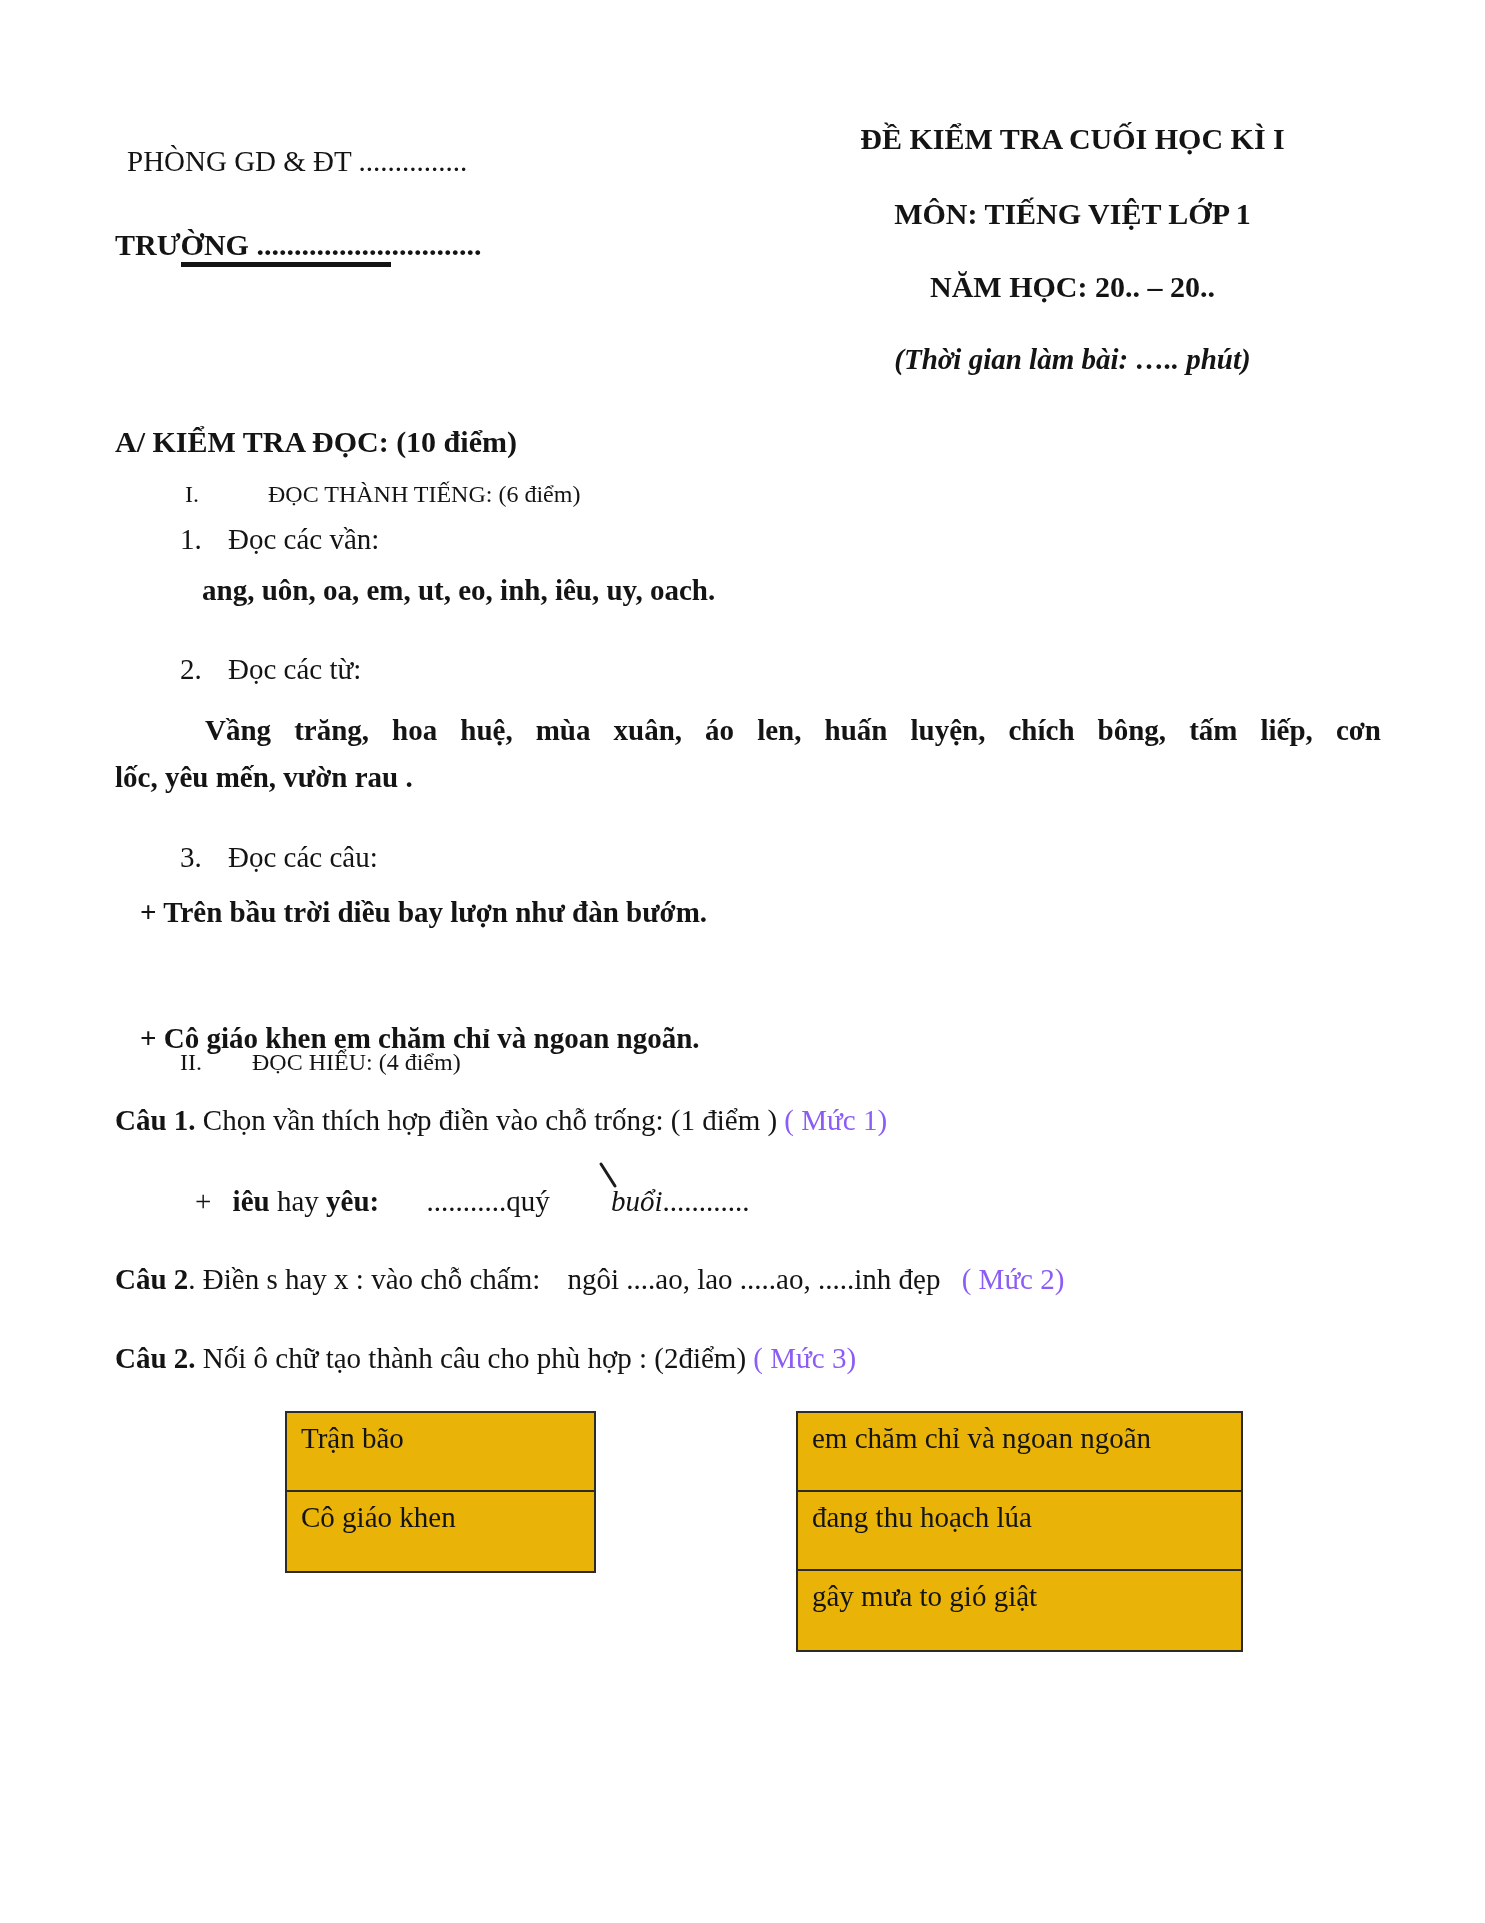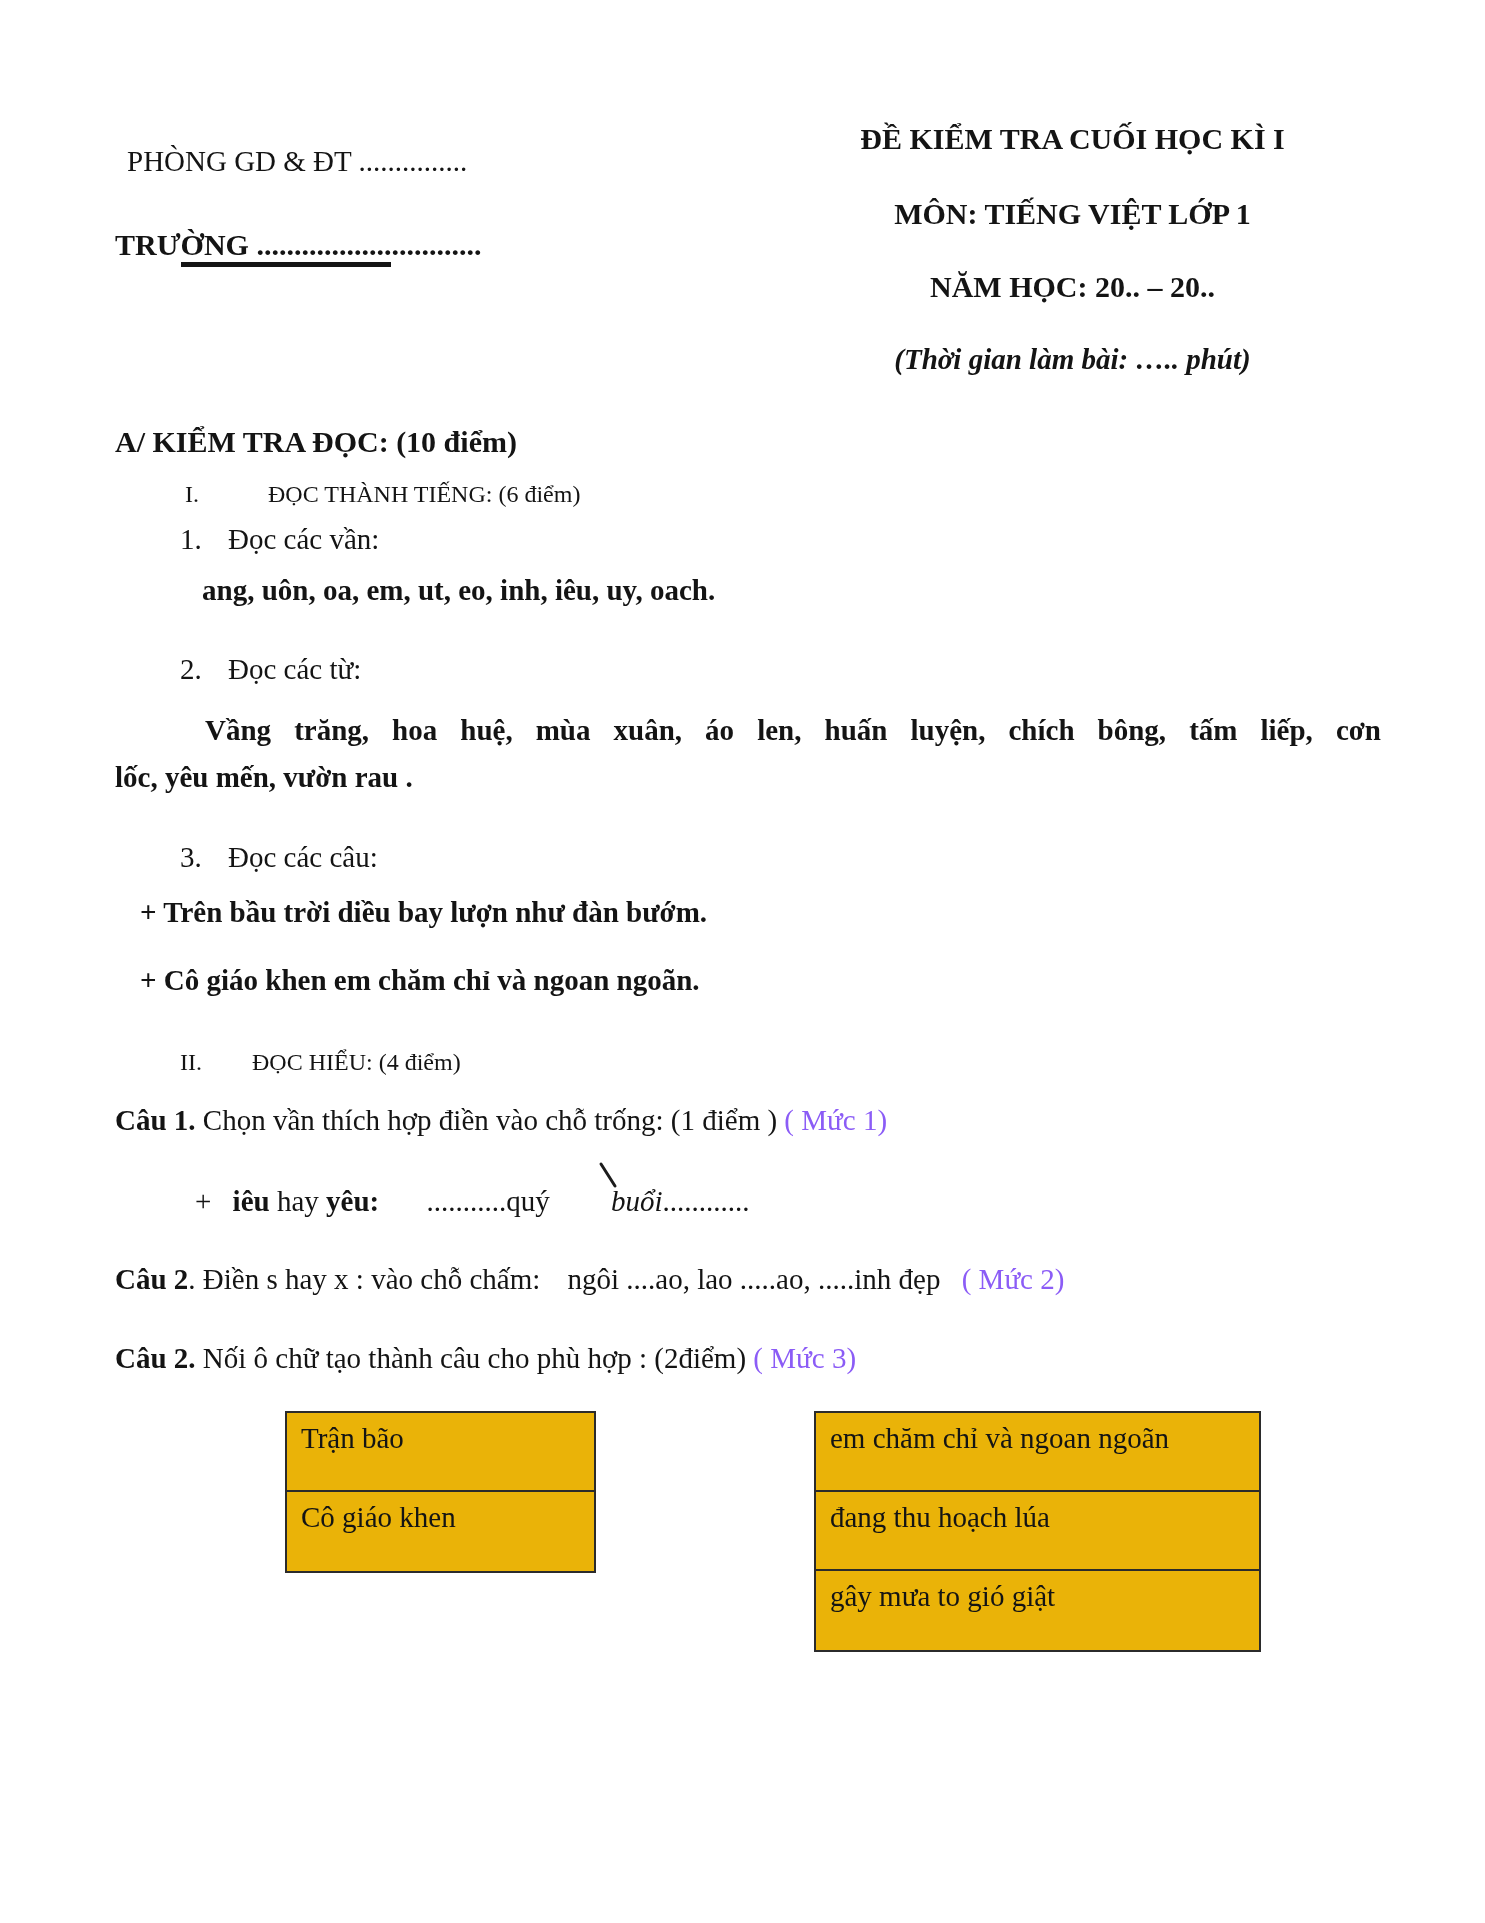--- a/index.html
+++ b/index.html
@@ -42,37 +42,37 @@
   .num { display: inline-block; width: 48px; }
   .item1-line { left: 180px; top: 521px; }
   .item2-line { left: 180px; top: 651px; }
   .item3-line { left: 180px; top: 839px; }
 
   .vowels-line { left: 202px; top: 572px; font-weight: bold; }
   .words-line1 { left: 205px; top: 704px; width: 1176px; font-weight: bold;
                  white-space: nowrap; text-align: justify; text-align-last: justify; margin-top: 8px; }
   .words-line2 { left: 115px; top: 759px; font-weight: bold; }
   .sent1 { left: 140px; top: 894px; font-weight: bold; }
-  .sent2 { left: 140px; top: 962px; font-weight: bold; }
+  .sent2 { left: 140px; top: 1020px; font-weight: bold; }
 
   .q1-line { left: 115px; top: 1102px; }
   .q2-line { left: 115px; top: 1261px; }
   .q3-line { left: 115px; top: 1340px; }
   .gap-sm { margin-left: 14px; }
   .gap-md { margin-left: 20px; }
 
   .fill-line { left: 195px; top: 1183px; }
   .fill-line .blank1 { margin-left: 40px; }
   .fill-line .blank2 { margin-left: 54px; }
   .grave-mark { left: 598px; top: 1161px; width: 22px; height: 28px; }
 
   
   .match-table { position: absolute; top: 1411px; border: 2px solid #2b2b2b; background: #eab308; }
   .match-left  { left: 285px; width: 307px; }
-  .match-right { left: 814px; width: 443px; }
+  .match-right { left: 796px; width: 443px; }
   .match-cell  { height: 79px; border-bottom: 2px solid #2b2b2b; box-sizing: border-box;
                  padding: 7px 0 0 14px; font-size: 29px; }
   .match-cell:last-child { border-bottom: none; }
 </style>
 </head>
 <body>
 
 <div class="page">
 
   <div class="abs dept-line">PHÒNG GD &amp; ĐT ...............</div>

